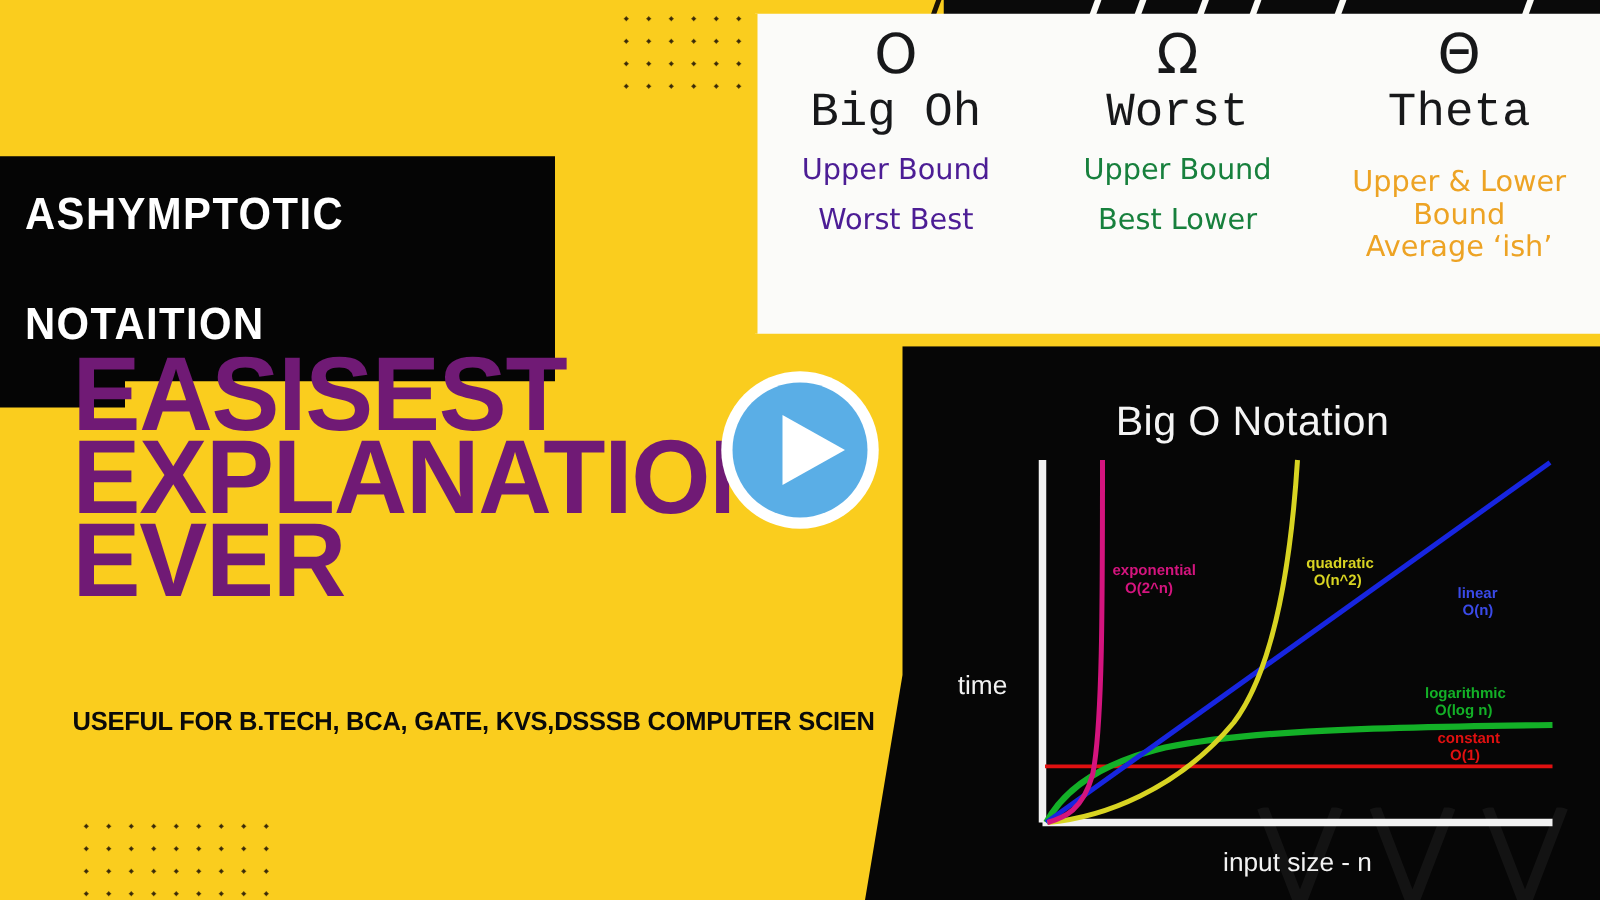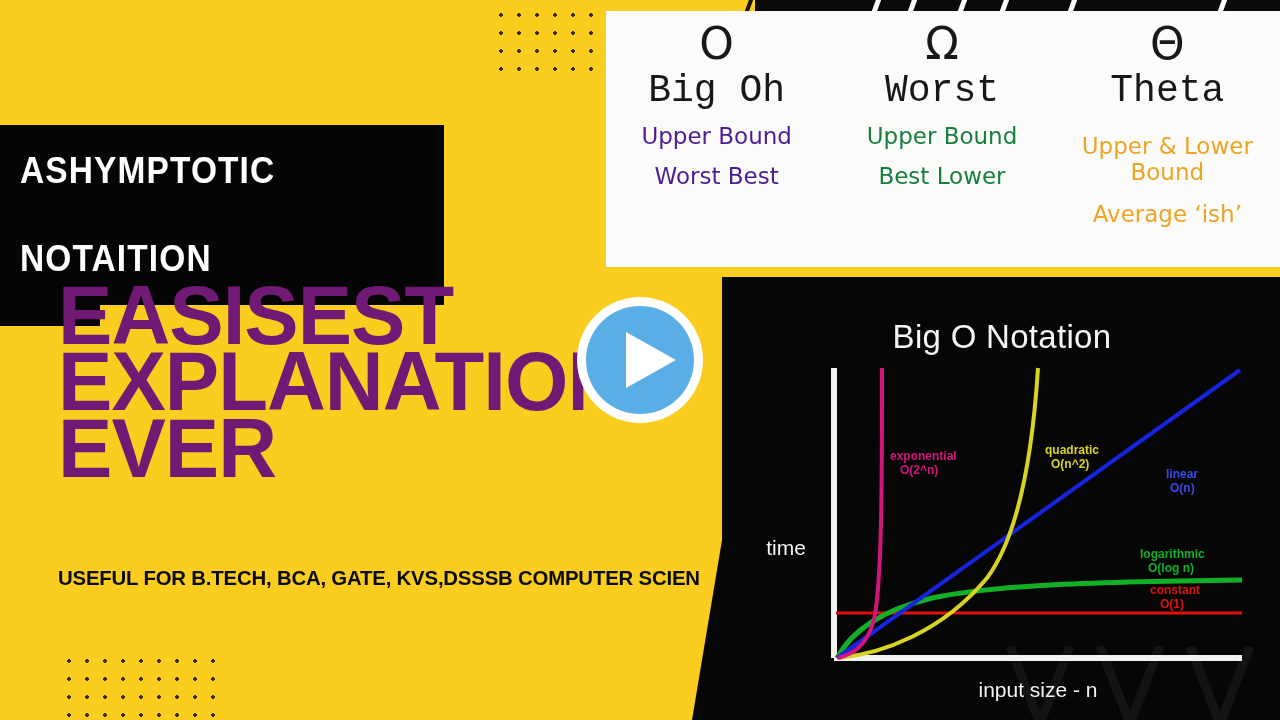--- a/index.html
+++ b/index.html
@@ -187,21 +187,21 @@
     margin-top: 14px;
     font-weight: 400;
   }
   #notation-card .c-bigoh .bd,
   #notation-card .c-bigoh .cs { color: #4c1d95; }
   #notation-card .c-omega .bd,
   #notation-card .c-omega .cs { color: #17803d; }
   #notation-card .c-theta .bd,
   #notation-card .c-theta .cs { color: #eda324; }
   #notation-card .c-theta .bd { margin-top: 20px; }
-  #notation-card .c-theta .cs { margin-top: 16px; }
+  #notation-card .c-theta .cs { margin-top: 0; }
 
   
   #card-edge {
     position: absolute;
     left: 600px; top: 11px;
     width: 6px; height: 256px;
     background: #facd1e;
     z-index: 9;
   }
 

